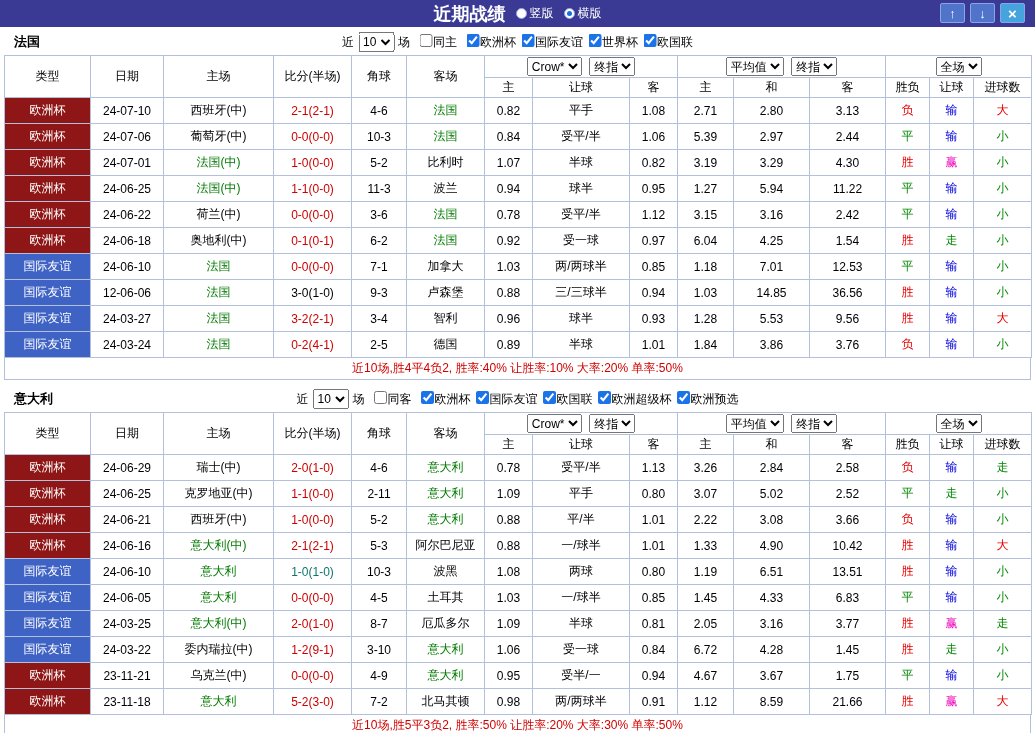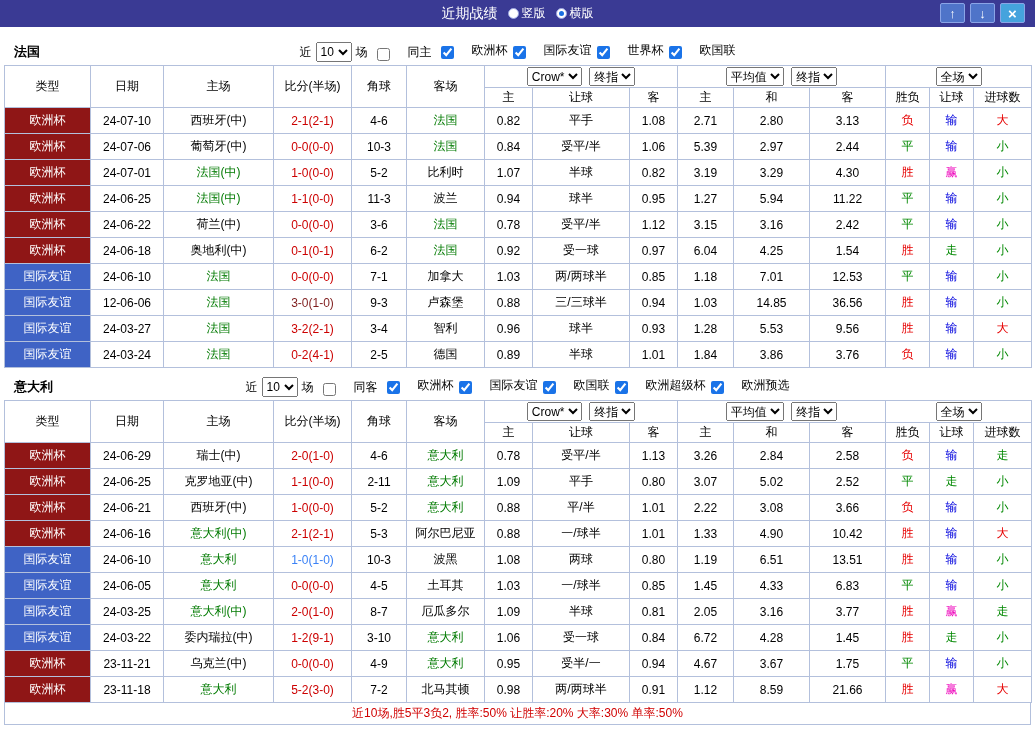--- a/index.html
+++ b/index.html
@@ -1,35 +1,35 @@
 <!DOCTYPE html>
 <html><head>
 <meta charset="utf-8">
 <style>
   *{box-sizing:border-box;margin:0;padding:0}
   html,body{width:1035px;background:#fff}
   body{font-family:"Liberation Sans","DejaVu Sans",sans-serif;font-size:12px;color:#000;height:733px;overflow:hidden}
   
   .topbar{height:27px;background:#3a3a94;position:relative;display:flex;align-items:center;color:#fff}
   .topbar-center{position:absolute;left:50%;top:0;height:27px;transform:translateX(-50%);display:flex;align-items:center;gap:10px;white-space:nowrap}
-  .title{font-weight:normal;font-size:14px}
+  .title{font-weight:bold;font-size:18px}
   .radio{display:inline-flex;align-items:center;gap:3px;cursor:pointer;font-size:12px}
   .rdot{width:11px;height:11px;border-radius:50%;background:#fff;border:1px solid #9aa4e0;display:inline-block;position:relative}
   .rdot.on::after{content:"";position:absolute;left:2px;top:2px;right:2px;bottom:2px;border-radius:50%;background:#1a6fe0}
   .topbar-right{position:absolute;right:10px;top:3px;display:flex;gap:5px}
   .navbtn{width:25px;height:20px;background:#4f74c9;border:1px solid #8aa4e6;border-radius:2px;color:#fff;font-weight:bold;font-size:13px;line-height:17px;text-align:center;cursor:pointer;padding:0}
   .navbtn.close{background:#45a3dd;font-size:15px}
   
-  .section{margin-top:12px}
+  .section{margin-top:2px}
   .section + .section{margin-top:6px}
   .filter-row{height:26px;position:relative;display:flex;align-items:center;background:#fff}
   .sec-name{position:absolute;left:14px;font-weight:bold;font-size:13px}
   .filters{position:absolute;left:50%;transform:translateX(-50%);display:flex;align-items:center;gap:4px;white-space:nowrap}
   .filters select{font-size:12px;height:20px}
-  .chk{display:inline-flex;align-items:flex-end;gap:18px;margin-left:5px;cursor:pointer}
+  .chk{display:inline-flex;align-items:flex-start;gap:1px;margin-left:5px;cursor:pointer}
   input[type="checkbox"]{width:13px;height:13px;accent-color:#1a73e8;margin:0}
   
   .datatable{border-collapse:collapse;table-layout:fixed;width:1027px;margin:0 4px;background:#fff}
   .datatable th,.datatable td{border:1px solid #b3c0dc;text-align:center;padding:0;white-space:nowrap;overflow:hidden}
   .datatable thead th{font-weight:normal;height:20px}
   .datatable thead tr.hsel th{height:22px}
   .datatable tbody td{height:26px}
   .selcell select{font-size:12px;height:19px;margin:0 2px}
   .summary{width:1027px;margin:0 4px;height:22px;line-height:21px;text-align:center;border:1px solid #b3c0dc;border-top:none}
 </style>
@@ -248,21 +248,21 @@
           <td>7.01</td>
           <td>12.53</td>
           <td style="color: rgb(0, 136, 0);">平</td>
           <td style="color: rgb(0, 0, 221);">输</td>
           <td style="color: rgb(0, 136, 0);">小</td>
         </tr>
         <tr>
           <td style="background: rgb(63, 99, 197); color: rgb(255, 255, 255);">国际友谊</td>
           <td>12-06-06</td>
           <td style="color: rgb(0, 122, 0);">法国</td>
-          <td style="color: #7f1d1d;">3-0(1-0)</td>
+          <td style="color: #000000;">3-0(1-0)</td>
           <td>9-3</td>
           <td>卢森堡</td>
           <td>0.88</td>
           <td>三/三球半</td>
           <td>0.94</td>
           <td>1.03</td>
           <td>14.85</td>
           <td>36.56</td>
           <td style="color: rgb(230, 0, 0);">胜</td>
           <td style="color: rgb(0, 0, 221);">输</td>
@@ -297,20 +297,21 @@
           <td>1.01</td>
           <td>1.84</td>
           <td>3.86</td>
           <td>3.76</td>
           <td style="color: rgb(230, 0, 0);">负</td>
           <td style="color: rgb(0, 0, 221);">输</td>
           <td style="color: rgb(0, 136, 0);">小</td>
         </tr>
       </tbody>
   </table>
+  <div class="summary" style="color: rgb(208, 0, 0);">近10场,胜4平4负2, 胜率:40% 让胜率:10% 大率:20% 单率:50%</div>
 </div>
 
 <div class="section">
   <div class="filter-row">
     <span class="sec-name">意大利</span>
     <div class="filters">
       <span>近</span>
       <select><option>10</option></select>
       <span>场</span>
       <label class="chk">
@@ -451,21 +452,21 @@
           <td>4.90</td>
           <td>10.42</td>
           <td style="color: rgb(230, 0, 0);">胜</td>
           <td style="color: rgb(0, 0, 221);">输</td>
           <td style="color: rgb(230, 0, 0);">大</td>
         </tr>
         <tr>
           <td style="background: rgb(63, 99, 197); color: rgb(255, 255, 255);">国际友谊</td>
           <td>24-06-10</td>
           <td style="color: rgb(0, 122, 0);">意大利</td>
-          <td style="color: #3b82f6;">1-0(1-0)</td>
+          <td style="color: #0f766e;">1-0(1-0)</td>
           <td>10-3</td>
           <td>波黑</td>
           <td>1.08</td>
           <td>两球</td>
           <td>0.80</td>
           <td>1.19</td>
           <td>6.51</td>
           <td>13.51</td>
           <td style="color: rgb(230, 0, 0);">胜</td>
           <td style="color: rgb(0, 0, 221);">输</td>

